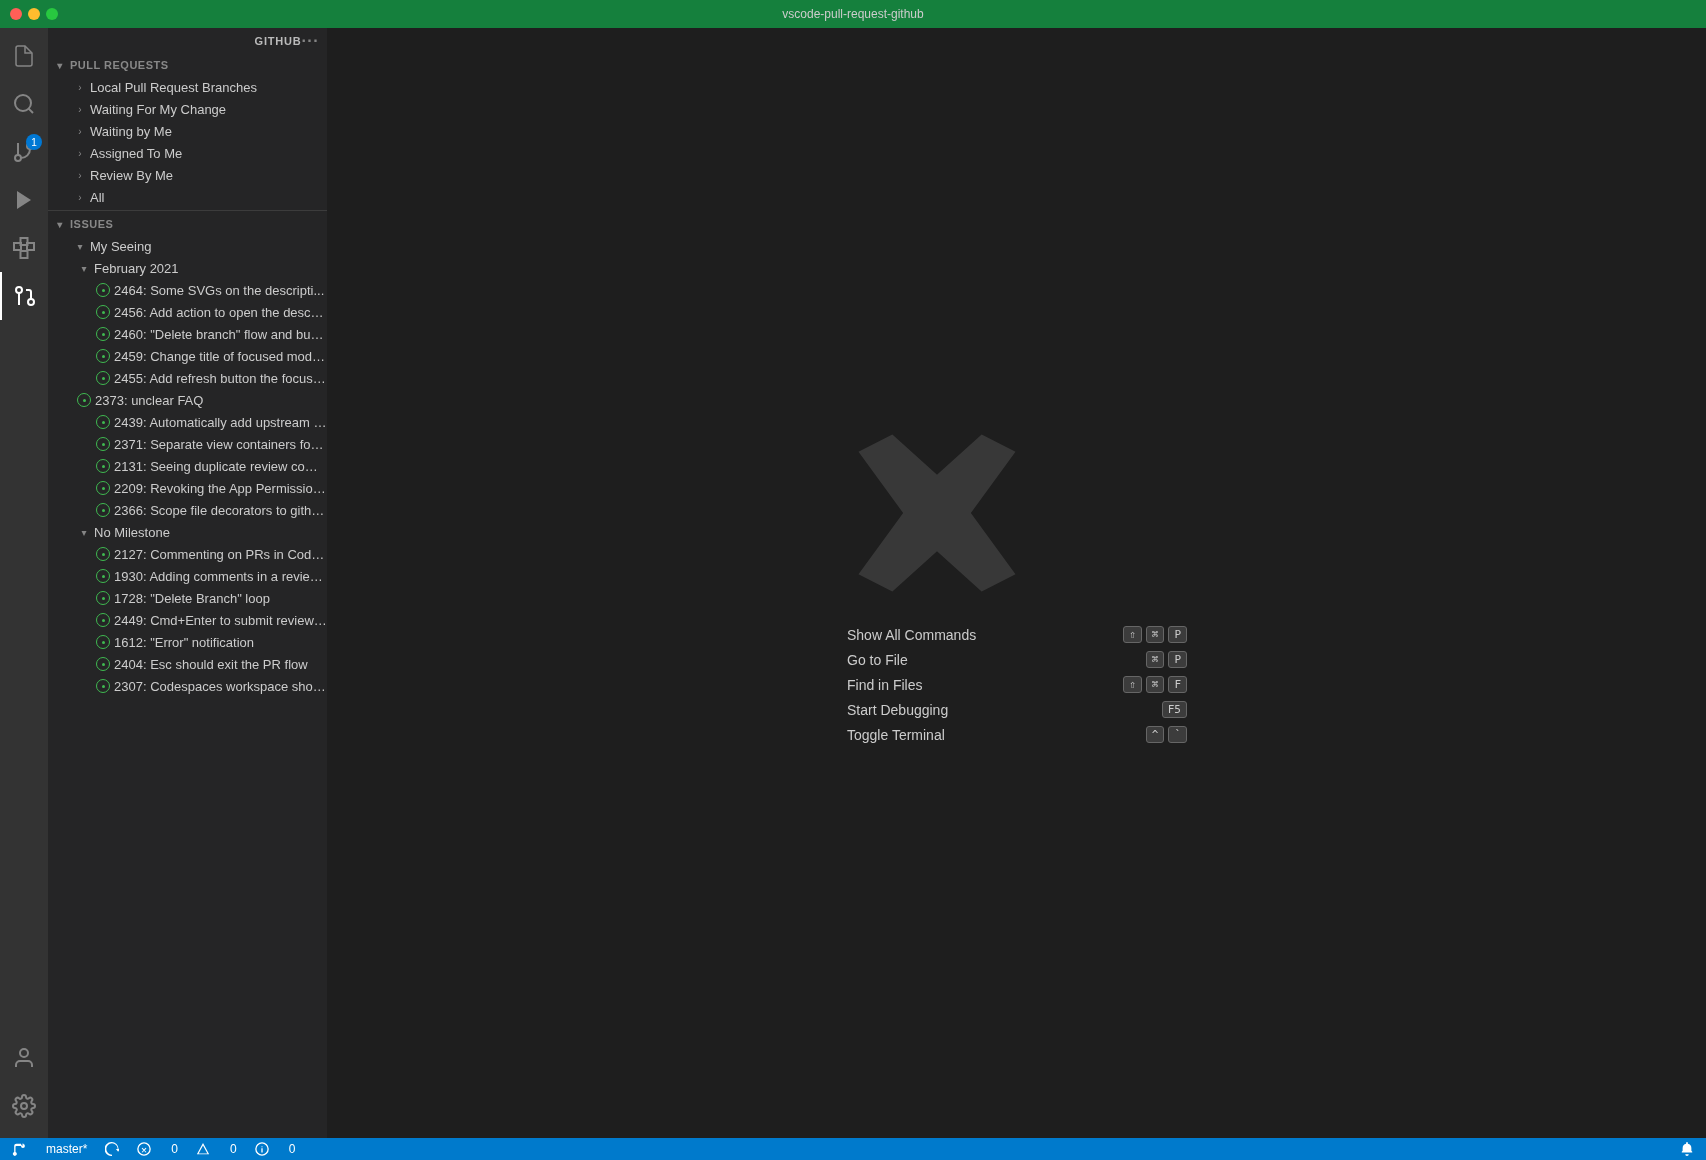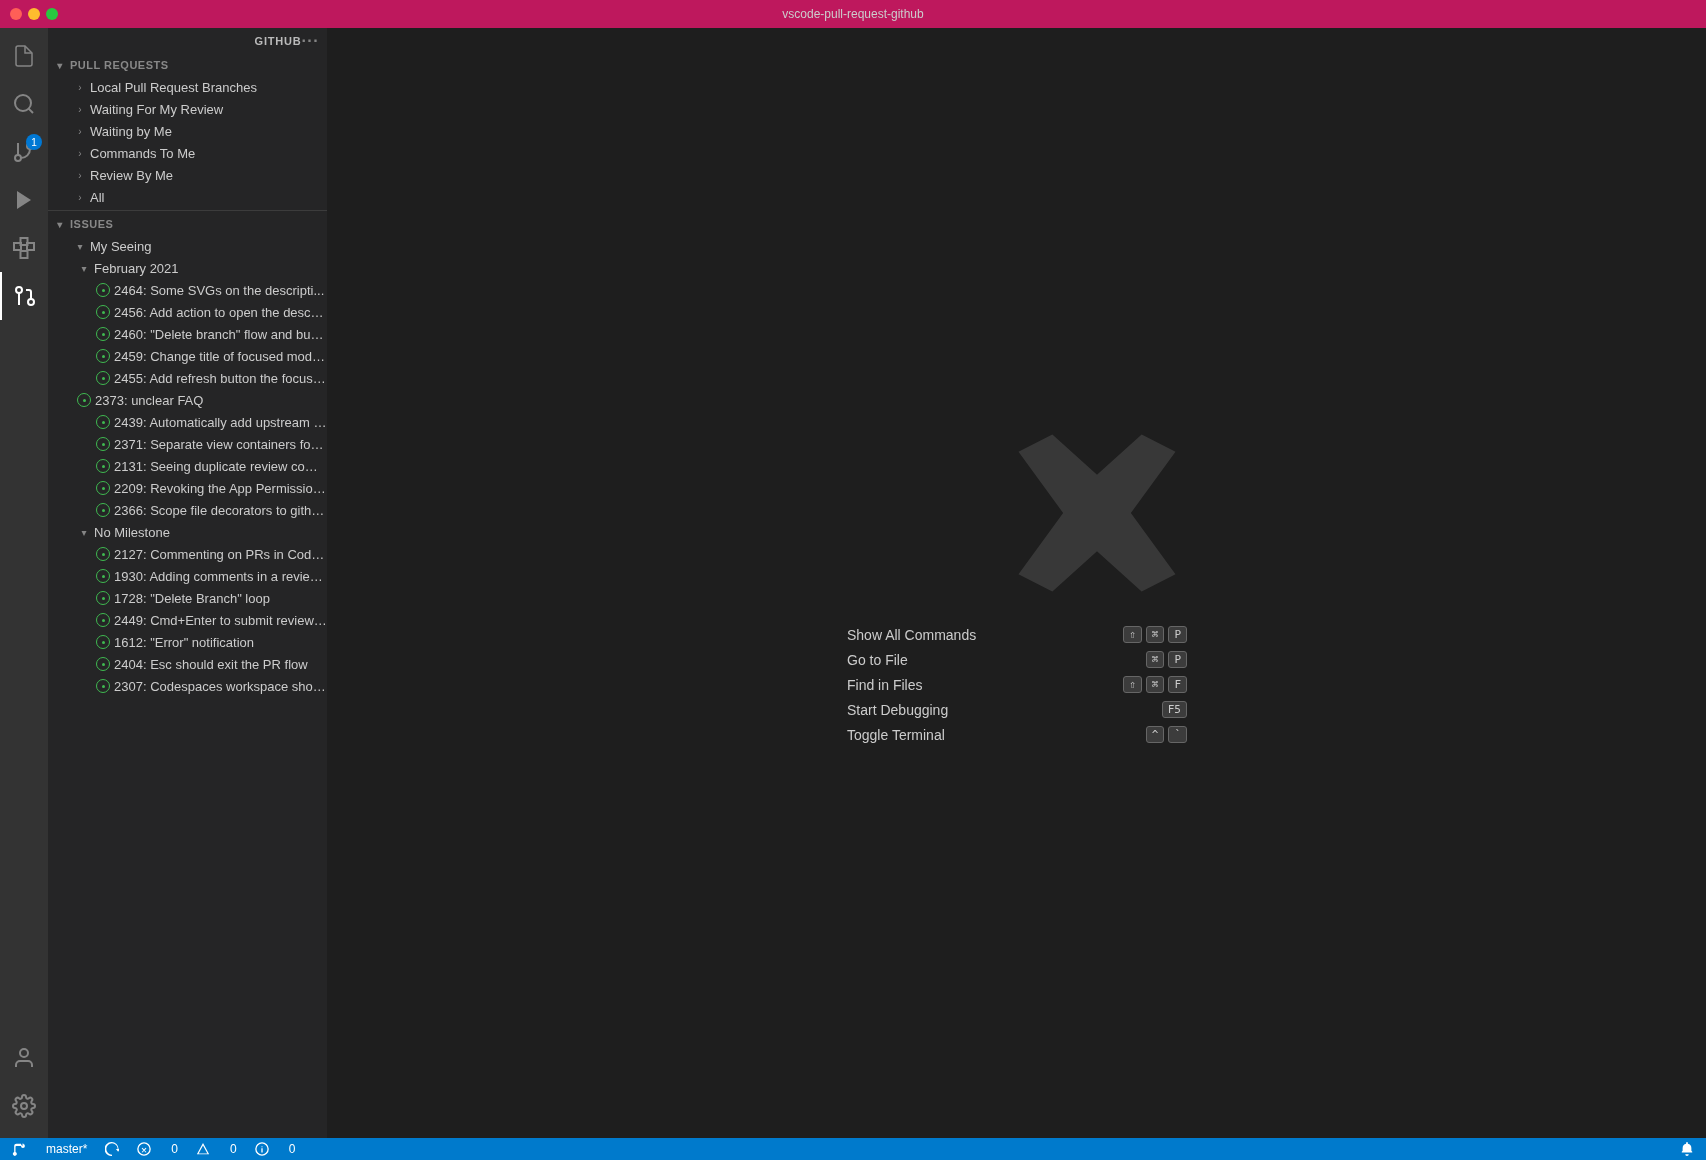--- a/index.html
+++ b/index.html
@@ -11,21 +11,21 @@
       font-size: 13px;
       color: #cccccc;
       overflow: hidden;
       display: flex;
       flex-direction: column;
     }
 
     
     .titlebar {
       height: 28px;
-      background: #be185d;
+      background: #15803d;
       display: flex;
       align-items: center;
       justify-content: center;
       position: relative;
       flex-shrink: 0;
     }
     .titlebar-title {
       font-size: 12px;
       color: #cccccc;
     }
@@ -194,21 +194,21 @@
     }
 
     
     .command-area {
       position: absolute;
       top: 50%;
       left: 50%;
       transform: translate(-50%, -50%);
       display: flex;
       flex-direction: column;
-      align-items: flex-end;
+      align-items: flex-start;
     }
     .logo-wrapper {
       margin-bottom: 20px;
     }
 
     .command-list {
       display: flex;
       flex-direction: column;
       gap: 8px;
     }
@@ -368,29 +368,29 @@
       <span class="chevron">▾</span>
       <span class="tree-item-label">PULL REQUESTS</span>
     </div>
 
     <div class="tree-item indent-2">
       <span class="chevron">›</span>
       <span class="tree-item-label">Local Pull Request Branches</span>
     </div>
     <div class="tree-item indent-2">
       <span class="chevron">›</span>
-      <span class="tree-item-label">Waiting For My Review</span>
+      <span class="tree-item-label">Waiting For My Change</span>
     </div>
     <div class="tree-item indent-2">
       <span class="chevron">›</span>
       <span class="tree-item-label">Waiting by Me</span>
     </div>
     <div class="tree-item indent-2">
       <span class="chevron">›</span>
-      <span class="tree-item-label">Commands To Me</span>
+      <span class="tree-item-label">Assigned To Me</span>
     </div>
     <div class="tree-item indent-2">
       <span class="chevron">›</span>
       <span class="tree-item-label">Review By Me</span>
     </div>
     <div class="tree-item indent-2">
       <span class="chevron">›</span>
       <span class="tree-item-label">All</span>
     </div>
 

